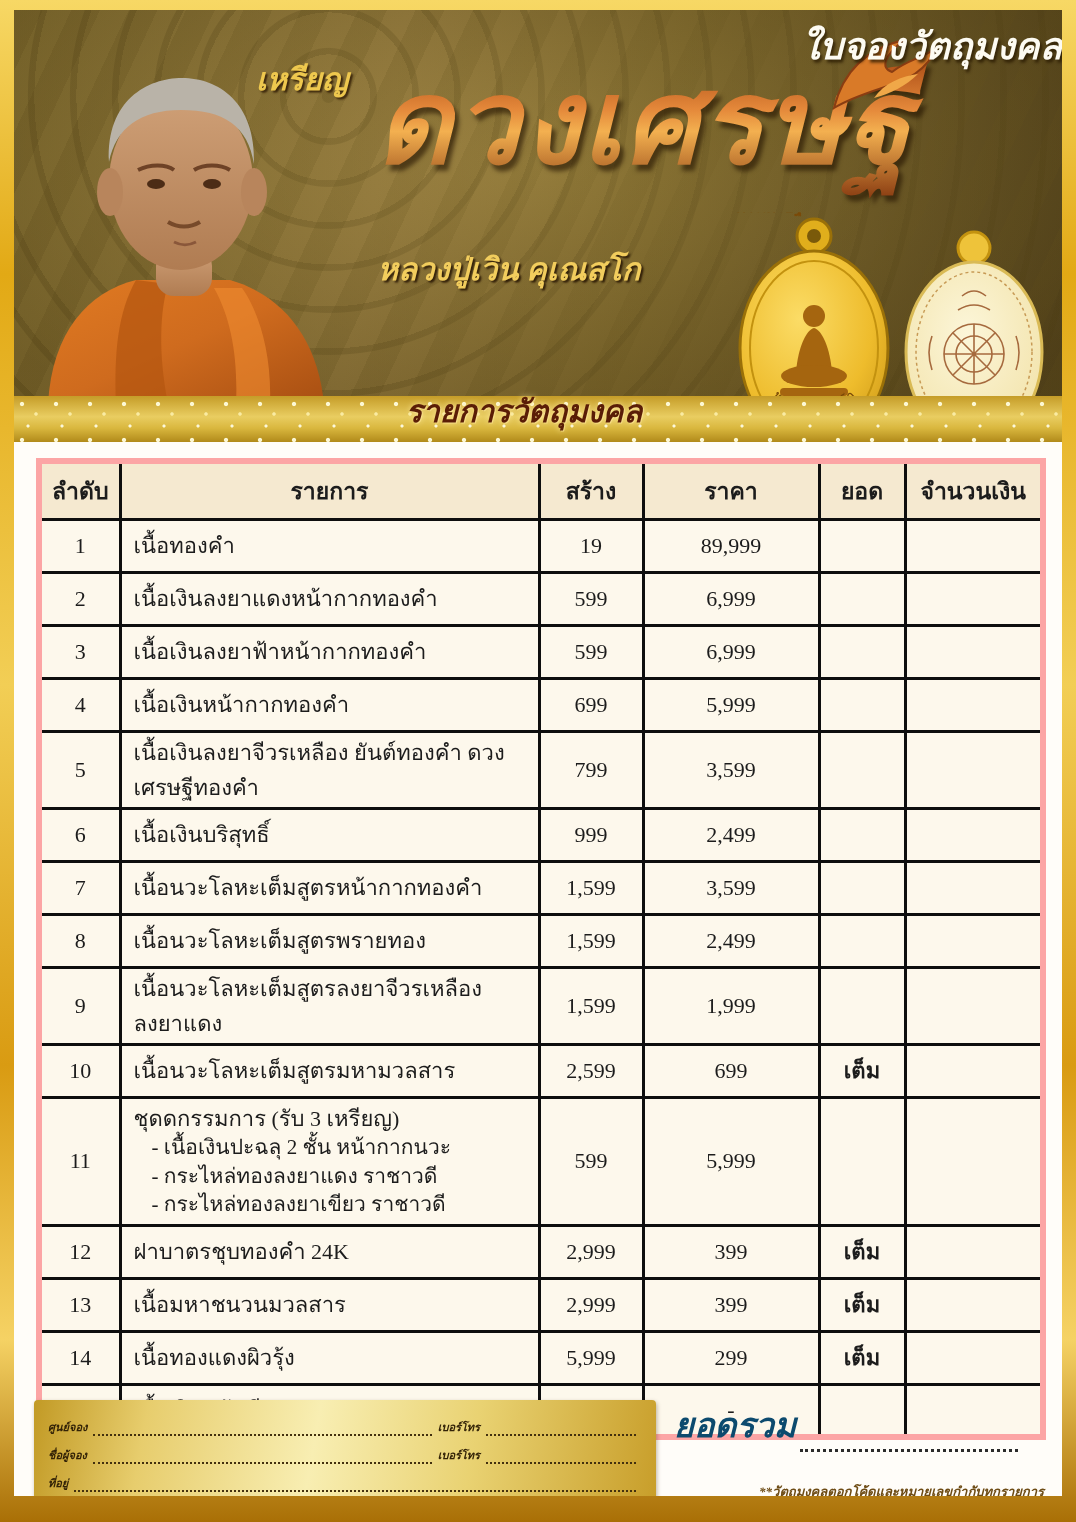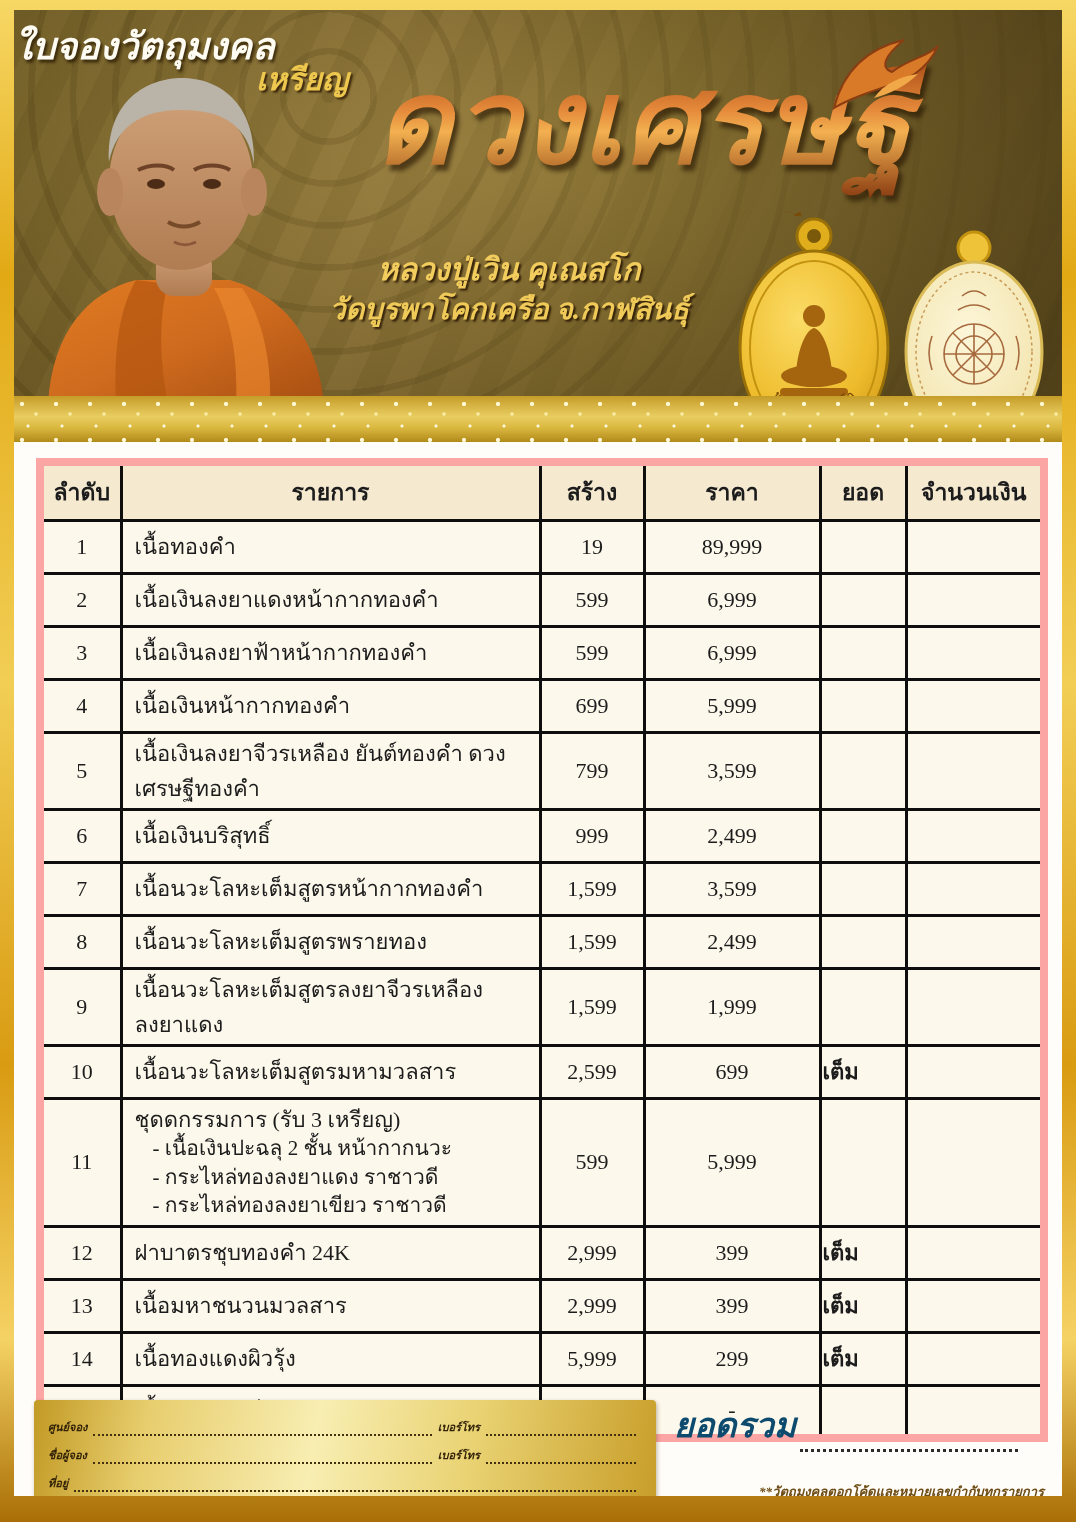--- a/index.html
+++ b/index.html
@@ -17,21 +17,21 @@
     position:relative;width:1048px;height:432px;overflow:hidden;
     background:
       radial-gradient(circle at 18% 30%, rgba(60,45,10,.35) 0 8px, transparent 9px),
       repeating-radial-gradient(circle at 30% 20%, rgba(90,72,22,.28) 0 6px, rgba(0,0,0,0) 7px 42px),
       repeating-linear-gradient(115deg, rgba(108,88,30,.25) 0 26px, rgba(0,0,0,0) 26px 52px),
       linear-gradient(100deg,#8d7733 0%,#93793a 35%,#7c6628 60%,#5e4c1e 100%);
   }
   .banner::after{content:"";position:absolute;inset:0;
     background:radial-gradient(ellipse at 50% 35%, rgba(255,230,150,.12), rgba(30,20,5,.25) 85%);}
   .form-title{
-    position:absolute;top:6px;left:0;width:100%;text-align:left;z-index:4;
+    position:absolute;top:6px;left:0;width:100%;text-align:right;z-index:4;
     font-size:37px;font-weight:bold;font-style:italic;color:#fdfbf2;
     text-shadow:2px 3px 3px rgba(40,25,0,.8);
   }
   .series-word{
     position:absolute;top:44px;left:242px;z-index:4;
     font-size:31px;font-weight:bold;font-style:italic;color:#eec84e;
     text-shadow:2px 2px 2px rgba(40,20,0,.8);
   }
   .main-title{
     position:absolute;top:40px;left:225px;width:810px;z-index:3;text-align:center;
@@ -67,35 +67,35 @@
     text-shadow:0 0 6px rgba(255,235,160,.9),1px 1px 0 rgba(255,230,150,.6);
   }
   .monk-photo{position:absolute;left:4px;top:42px;z-index:4;}
   .amulet-front{position:absolute;left:722px;top:202px;z-index:4;}
   .amulet-back{position:absolute;left:888px;top:216px;z-index:4;}
 
   
   .order-table{
     position:absolute;left:22px;top:448px;width:1004px;
     border-collapse:collapse;table-layout:fixed;
-    border:8px solid #fca5a5;
+    border:6px solid #fca5a5;
     padding-left:36px;
   }
   .order-table td,.order-table th{
     border:3px solid #0e0e0e;
     font-size:22px;color:#1c1c1c;overflow:hidden;
   }
   .order-table th{background:#f5e9d0;font-weight:bold;font-size:23px;}
   .order-table td{background:#fdf8ec;}
   thead tr{height:58px;}
   tr.r-std{height:53px;}
   tr.r-tall{height:128px;}
   .c-center{text-align:center;}
   .c-item{text-align:left;padding:2px 4px 2px 12px;}
-  .status-full{color:#e01313;font-size:36px;font-weight:bold;text-align:left;line-height:1;}
+  .status-full{color:#e01313;font-size:36px;font-weight:bold;text-align:center;line-height:1;}
   .sub-item{font-size:21px;line-height:1.35;padding-left:18px;}
   .item-head{line-height:1.35;margin-bottom:0;}
 
   
   .footer{position:absolute;left:0;top:1378px;width:100%;height:118px;}
   .gold-box{
     position:absolute;left:20px;top:12px;width:622px;height:100px;
     background:linear-gradient(100deg,#c29a25 0%,#e7cd6d 18%,#f8eeb2 45%,#e9d272 70%,#c89e2a 100%);
     border-radius:4px;box-shadow:1px 2px 4px rgba(60,40,0,.35);
     padding:8px 14px;box-sizing:border-box;
@@ -122,21 +122,20 @@
     <div class="form-title">ใบจองวัตถุมงคล</div>
     <div class="series-word">เหรียญ</div>
     <div class="main-title">ดวงเศรษฐี</div>
 
     <svg class="kanok" width="130" height="90" viewBox="0 0 130 90">
       <path d="M20 80 C30 40 55 20 90 12 C70 28 66 40 78 44 C96 30 112 30 124 18 C112 44 92 52 74 58 C56 64 36 70 20 80 Z" fill="#d97a28" stroke="#8a3d12" stroke-width="2"></path>
       <path d="M60 70 C70 55 88 48 104 46 C92 58 76 66 60 70 Z" fill="#f0a848"></path>
     </svg>
 
     <div class="monk-name-line">หลวงปู่เวิน คุเณสโก</div>
-    <div class="temple-line">วัดบูรพาโคกเครือ จ.กาฬสินธุ์</div>
 
     <svg class="monk-photo" width="330" height="352" viewBox="0 0 330 352">
       <defs>
         <linearGradient id="robeG" x1="0" y1="0" x2="1" y2="1">
           <stop offset="0" stop-color="#e07a22"></stop>
               <stop offset=".5" stop-color="#cf6b1e"></stop>
               <stop offset="1" stop-color="#a84f12"></stop>
         </linearGradient>
         <linearGradient id="skinG" x1="0" y1="0" x2="0" y2="1">
           <stop offset="0" stop-color="#cfa077"></stop>
@@ -206,20 +205,21 @@
         <circle cx="72" cy="128" r="30"></circle>
         <circle cx="72" cy="128" r="18"></circle>
         <path d="M72 98 V158 M42 128 H102 M51 107 L93 149 M93 107 L51 149"></path>
         <path d="M60 70 q12 -10 24 0 M56 84 q16 -10 32 0"></path>
         <path d="M52 176 h40 M58 188 h28 M62 198 h20"></path>
         <path d="M30 110 q-6 16 0 34 M114 110 q6 16 0 34"></path>
       </g>
     </svg>
 
     <div class="glitter-band"></div>
+    <div class="list-caption">รายการวัตถุมงคล</div>
   </div>
 
   <table class="order-table">
     <colgroup>
       <col style="width:81px">
           <col style="width:419px">
           <col style="width:104px">
       <col style="width:176px">
           <col style="width:86px">
           <col style="width:138px">

